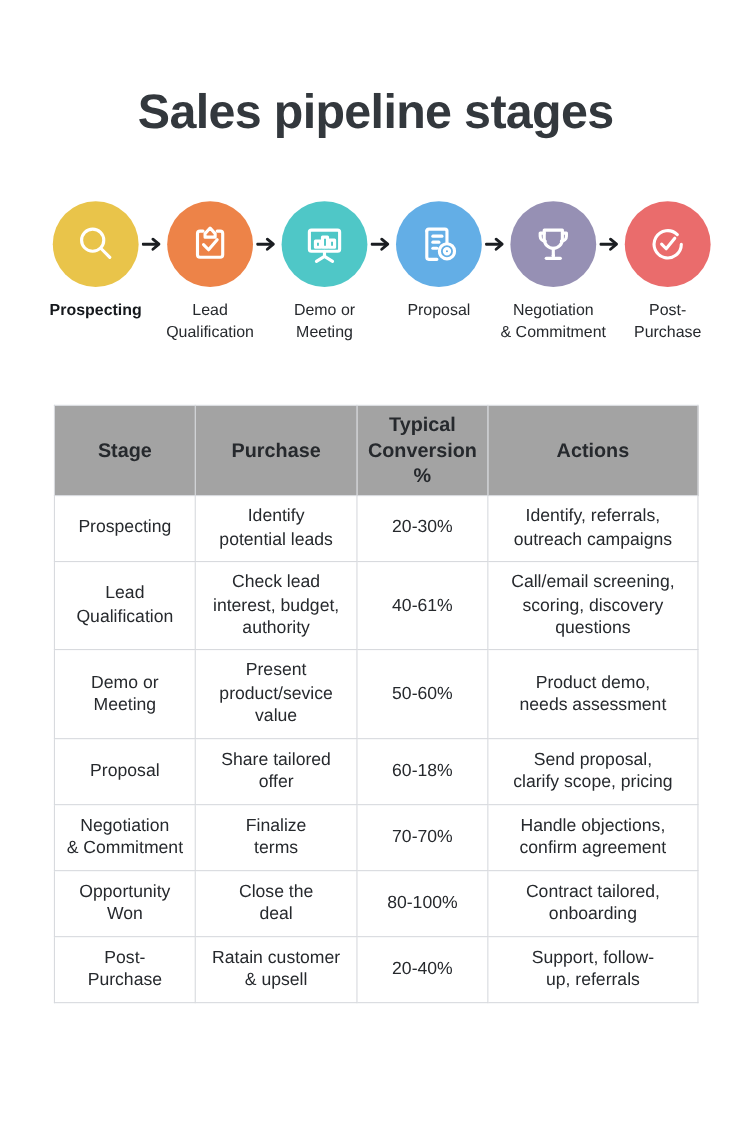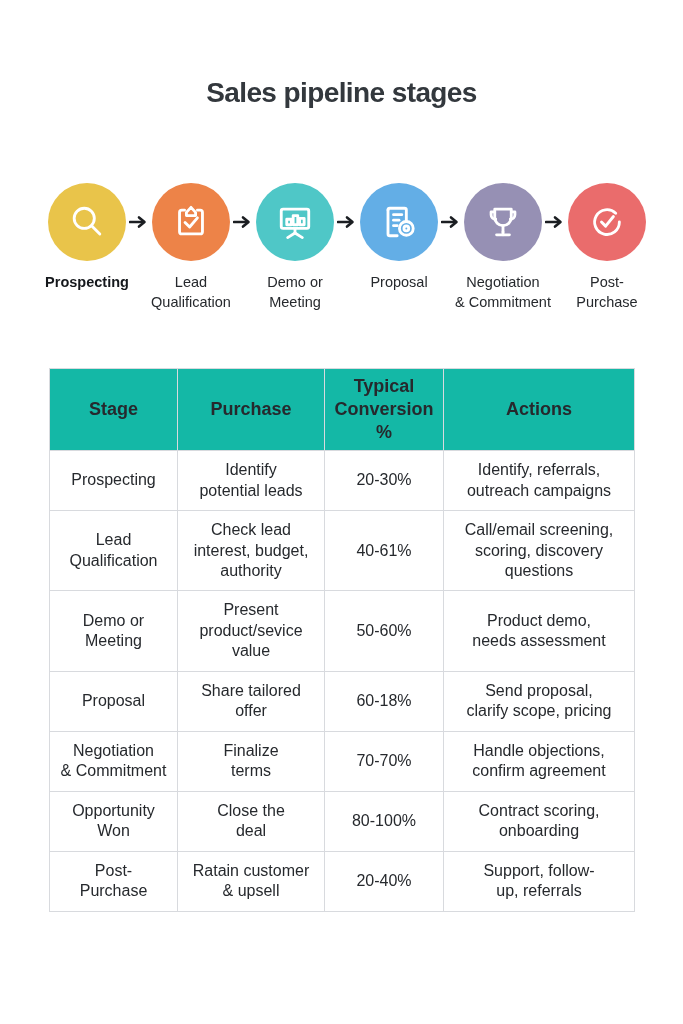--- a/index.html
+++ b/index.html
@@ -16,21 +16,21 @@
     position: relative;
   }
 
   
   .title {
     position: absolute;
     top: 78px;
     left: 0;
     width: 683px;
     text-align: center;
-    font-size: 28px;
+    font-size: 44px;
     font-weight: bold;
     letter-spacing: -0.6px;
     color: #33383d;
     line-height: 1.1;
   }
 
   
   .flow {
     position: absolute;
     top: 183px;
@@ -99,21 +99,21 @@
   table.pipeline-table th,
   table.pipeline-table td {
     border: 1px solid #d8dade;
     text-align: center;
     vertical-align: middle;
     padding: 9px 6px;
     line-height: 1.28;
     color: #26292d;
   }
   table.pipeline-table thead th {
-    background: #14b8a6;
+    background: #a3a3a3;
     font-size: 18px;
     font-weight: bold;
     height: 64px;
     padding: 6px 4px;
   }
   table.pipeline-table tbody td {
     font-size: 16px;
     background: #ffffff;
   }
   col.c-stage { width: 128px; }
@@ -298,21 +298,21 @@
           <td><span class="cell-text">70-70%</span></td>
           <td><span class="cell-text">Handle objections,
 confirm agreement</span></td>
         </tr>
         <tr>
           <td><span class="cell-text">Opportunity
 Won</span></td>
           <td><span class="cell-text">Close the
 deal</span></td>
           <td><span class="cell-text">80-100%</span></td>
-          <td><span class="cell-text">Contract scoring,
+          <td><span class="cell-text">Contract tailored,
 onboarding</span></td>
         </tr>
         <tr>
           <td><span class="cell-text">Post-
 Purchase</span></td>
           <td><span class="cell-text">Ratain customer
 &amp; upsell</span></td>
           <td><span class="cell-text">20-40%</span></td>
           <td><span class="cell-text">Support, follow-
 up, referrals</span></td>

